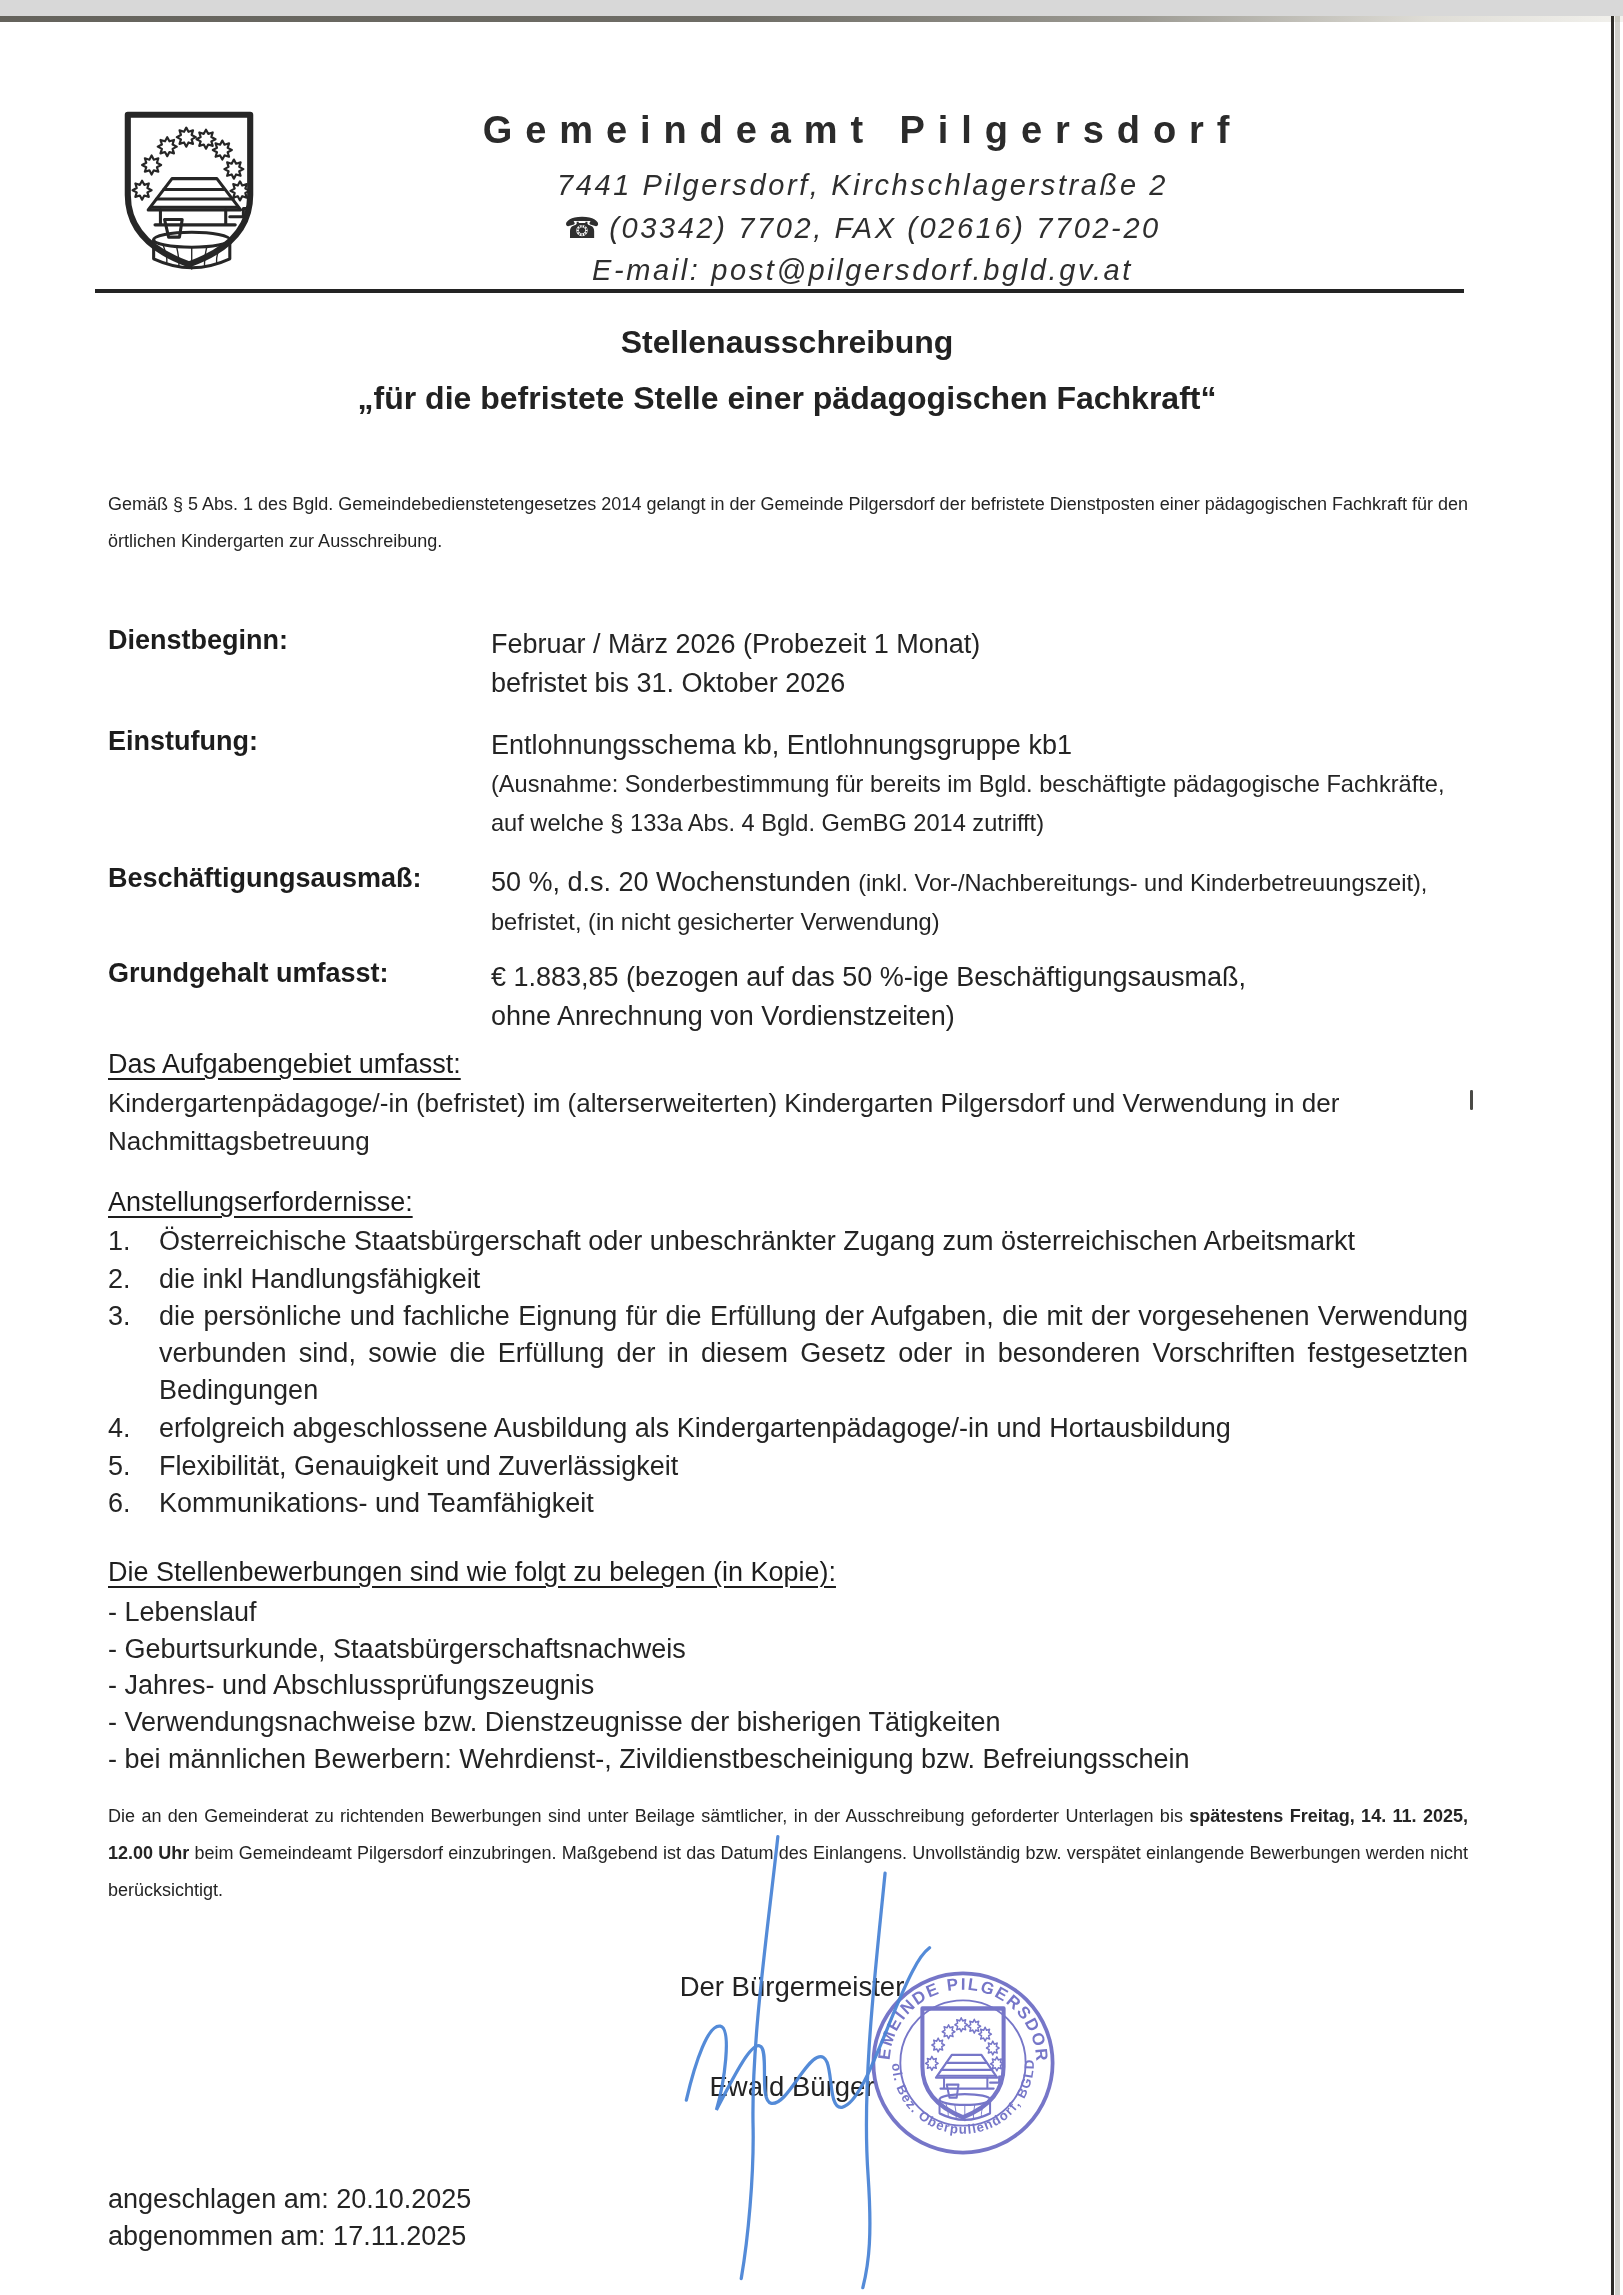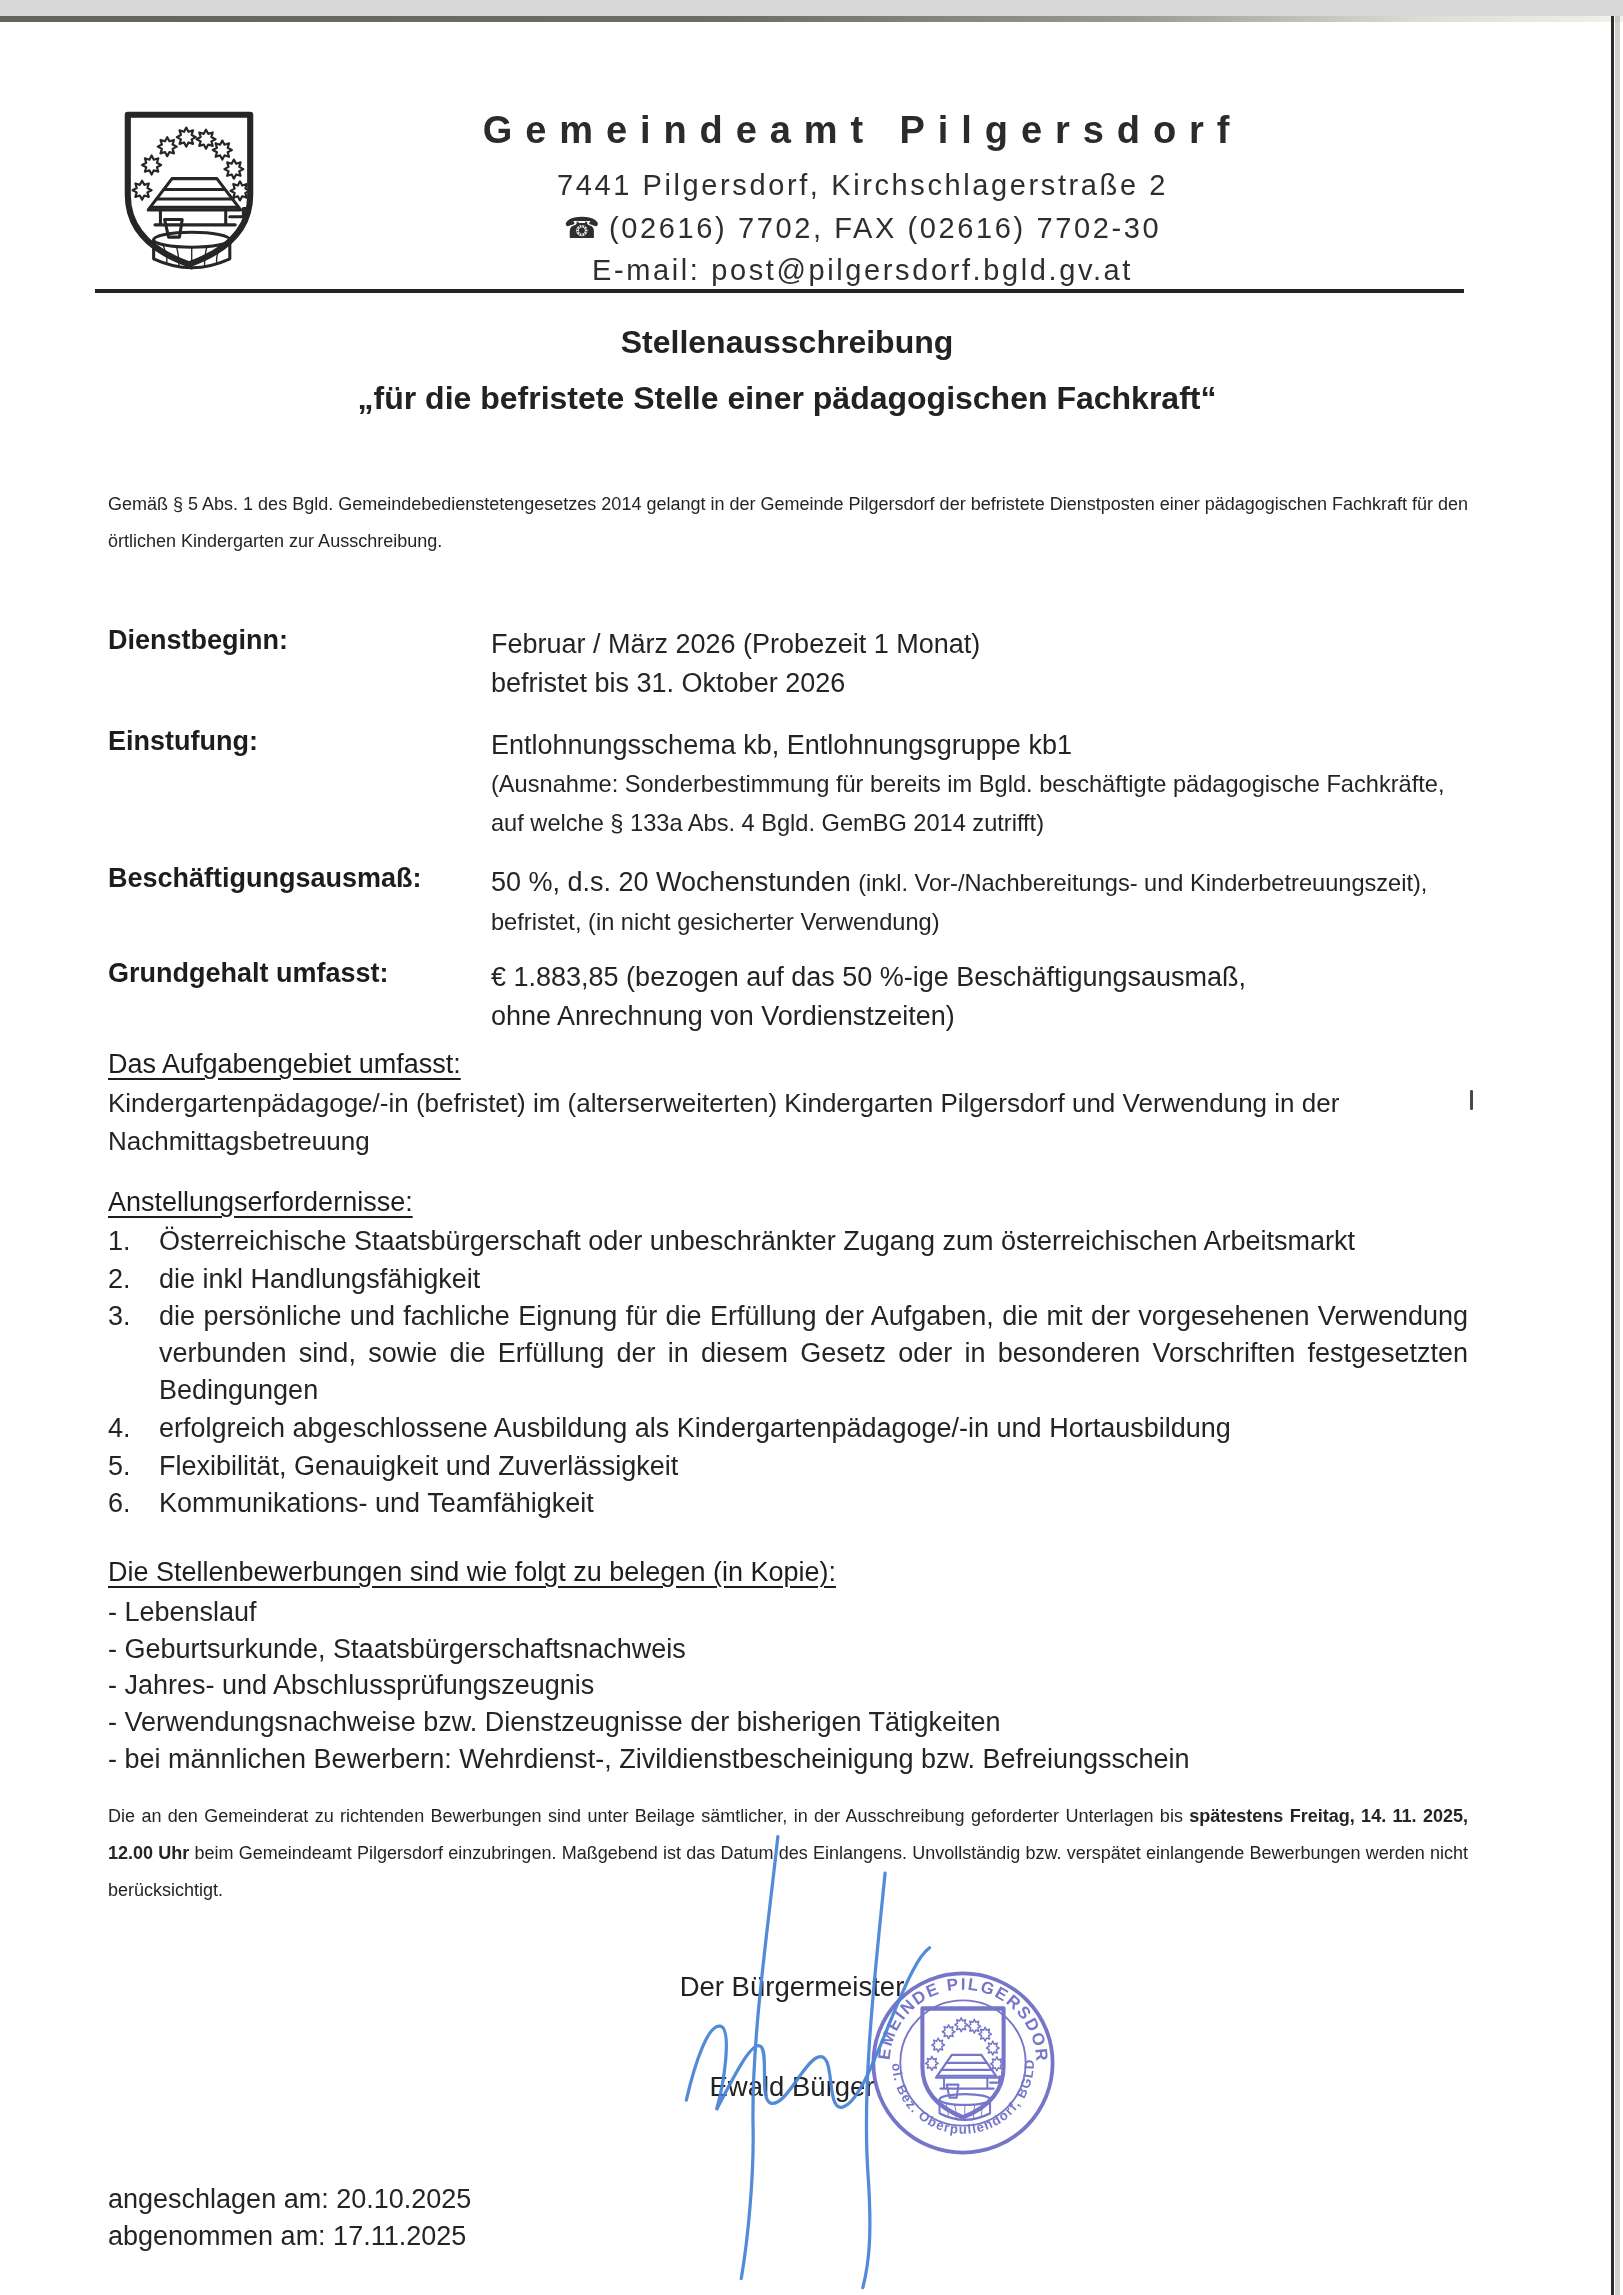--- a/index.html
+++ b/index.html
@@ -12,21 +12,21 @@
   .scan-top{position:absolute;top:0;left:0;width:100%;height:5.9px;
     background:linear-gradient(to right,#49473f 0%,#55534b 45%,#8a887f 70%,#d9d7cf 88%,#efeee9 100%);
     opacity:.85;}
   .scan-right{position:absolute;top:0;left:1611px;width:2.6px;height:100%;background:#2e2c28;}
   .scan-right2{position:absolute;top:0;left:1615px;width:4.6px;height:100%;background:#9a968c;opacity:.45;}
   .scan-dash{position:absolute;left:1470px;top:1074px;width:3.3px;height:19.6px;background:#4a4a46;border-radius:1.3px;}
   
   .logo{position:absolute;left:121px;top:89px;width:136px;height:169px;color:#262626;}
   .header-text{position:absolute;left:262px;top:93px;width:1201px;text-align:center;}
   .brand{font-size:38px;font-weight:700;letter-spacing:.34em;color:#2b2b2b;white-space:nowrap;}
-  .addr{margin-top:17px;font-size:29px;letter-spacing:.09em;color:#2e2e2e;}
+  .addr{margin-top:17px;font-size:29px;letter-spacing:.09em;color:#2e2e2e;font-style:italic;}
   .addr + .addr{margin-top:9.2px;}
   .phone-icon{font-size:29px;margin-right:6.5px;}
   .rule{position:absolute;left:95px;top:273px;width:1369px;height:3.9px;background:#232323;}
   
   .h1{position:absolute;left:108px;top:308px;width:1358px;text-align:center;
       font-size:32px;font-weight:700;color:#222;}
   .h2{position:absolute;left:108px;top:364px;width:1358px;text-align:center;
       font-size:32px;font-weight:700;color:#222;}
   
   .para{position:absolute;left:108px;width:1360px;font-size:18px;line-height:37px;
@@ -98,21 +98,21 @@
       </symbol>
     </defs>
   </svg>
 
   <svg class="logo" viewBox="0 0 200 240">
     <use href="#wappen"></use>
   </svg>
   <div class="header-text">
     <div class="brand">Gemeindeamt Pilgersdorf</div>
     <div class="addr">7441 Pilgersdorf, Kirchschlagerstraße 2</div>
-    <div class="addr"><span class="phone-icon">☎</span><span>(02616) 7702, FAX (02616) 7702-30</span></div>
+    <div class="addr"><span class="phone-icon">☎</span><span>(03342) 7702, FAX (02616) 7702-20</span></div>
     <div class="addr">E-mail: post@pilgersdorf.bgld.gv.at</div>
   </div>
   <div class="rule"></div>
 
   <div class="h1">Stellenausschreibung</div>
   <div class="h2">„für die befristete Stelle einer pädagogischen Fachkraft“</div>
 
   <p class="para intro" style="margin:0">Gemäß § 5 Abs. 1 des Bgld. Gemeindebedienstetengesetzes 2014 gelangt in der Gemeinde Pilgersdorf der befristete Dienstposten einer pädagogischen Fachkraft für den örtlichen Kindergarten zur Ausschreibung.</p>
 
   <div class="row" style="top:609px">

